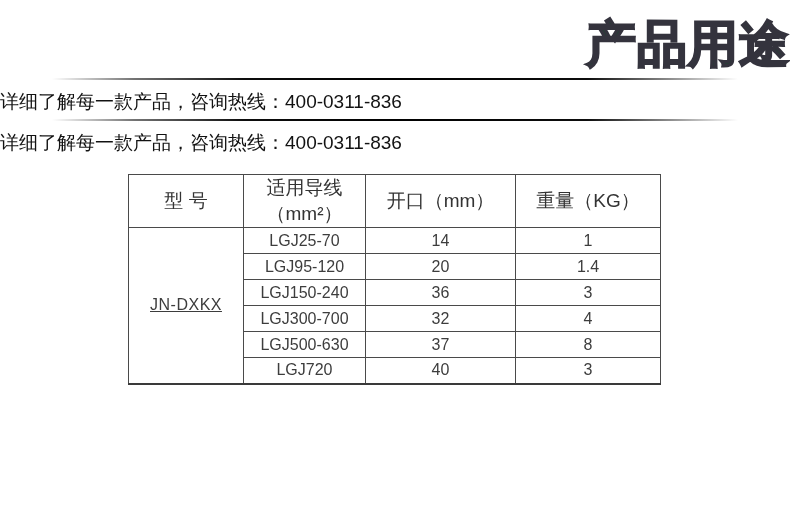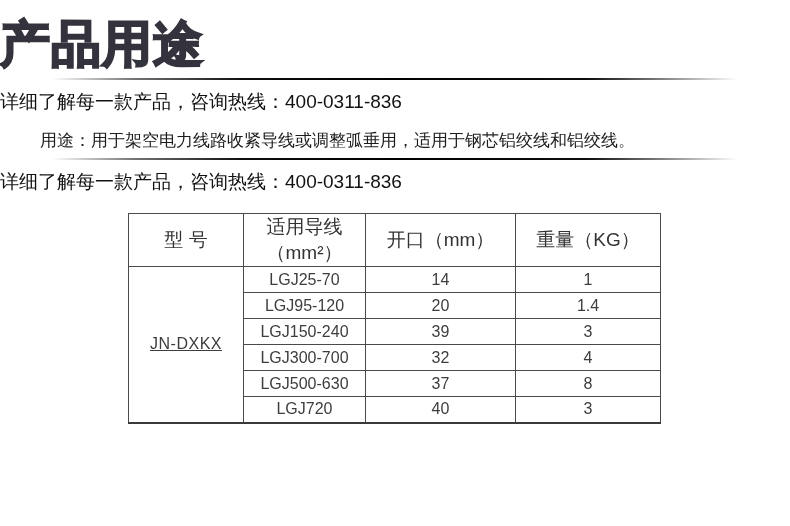--- a/index.html
+++ b/index.html
@@ -1,20 +1,20 @@
 <!DOCTYPE html>
 <html><head>
 <meta charset="utf-8">
 <style>
   * { margin: 0; padding: 0; box-sizing: border-box; }
   html, body { width: 790px; height: 526px; background: #ffffff; overflow: hidden; }
   body { font-family: "Liberation Sans", "DejaVu Sans", sans-serif; }
 
   .section-title {
-    text-align: left;
+    text-align: right;
     font-size: 50px;
     line-height: 1.12;
     font-weight: 900;
     color: #14532d;
     letter-spacing: 1px;
     -webkit-text-stroke: 2px #34333d;
   }
   .title-usage { padding-top: 16px; }
   .title-specs { margin-top: 28px; }
 
@@ -69,21 +69,20 @@
   table.spec-table td { font-size: 16px; }
   td.model-cell { font-size: 17px; letter-spacing: 0.5px; text-decoration: underline; }
 </style>
 </head>
 <body>
 
 <div>
   <h1 class="section-title title-usage">产品用途</h1>
   <div class="divider"></div>
   <p class="subtitle">详细了解每一款产品，咨询热线：400-0311-836</p>
-  <p class="usage-text">用途：用于架空电力线路收紧导线或调整弧垂用，适用于钢芯铝绞线和铝绞线。</p>
 </div>
 
 <div>
   <div class="divider"></div>
   <p class="subtitle">详细了解每一款产品，咨询热线：400-0311-836</p>
 
   <div class="spec-table-wrap">
     <table class="spec-table">
       <colgroup>
         <col style="width:115px">
@@ -106,21 +105,21 @@
           <td>14</td>
           <td>1</td>
         </tr>
         <tr>
           <td>LGJ95-120</td>
           <td>20</td>
           <td>1.4</td>
         </tr>
         <tr>
           <td>LGJ150-240</td>
-          <td>39</td>
+          <td>36</td>
           <td>3</td>
         </tr>
         <tr>
           <td>LGJ300-700</td>
           <td>32</td>
           <td>4</td>
         </tr>
         <tr>
           <td>LGJ500-630</td>
           <td>37</td>

